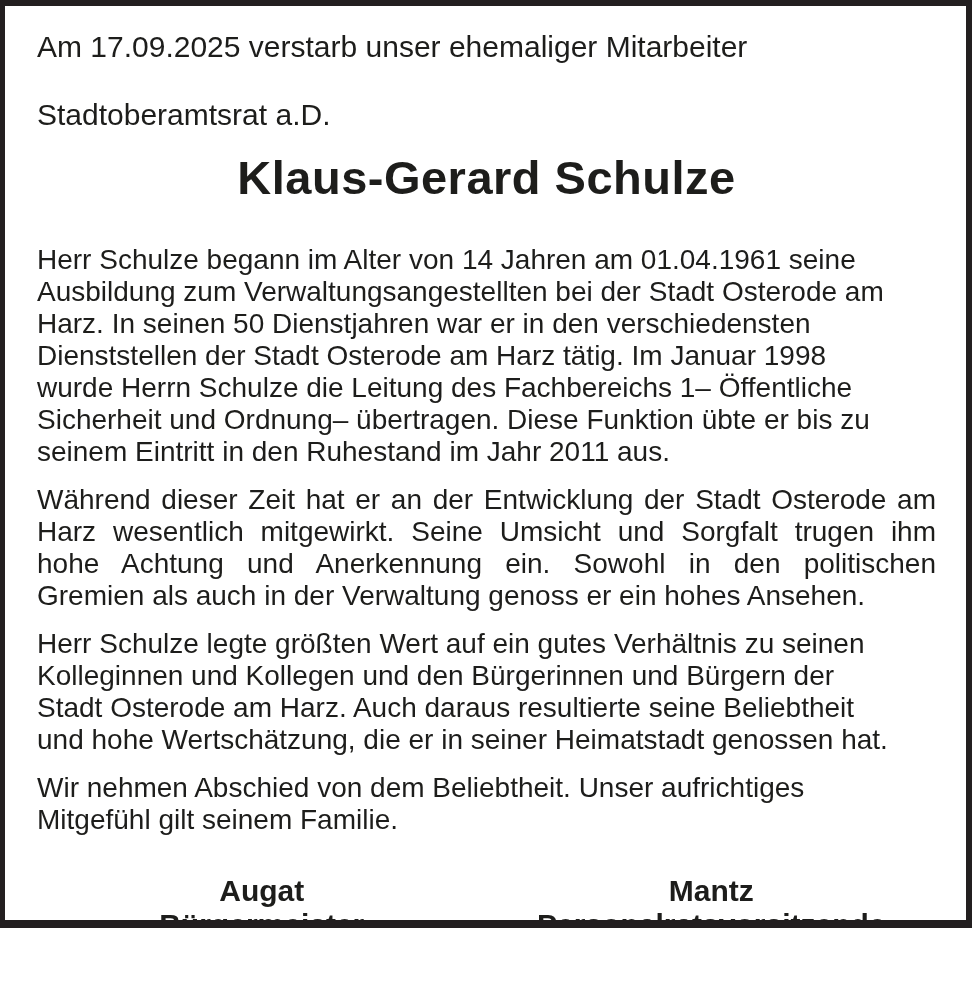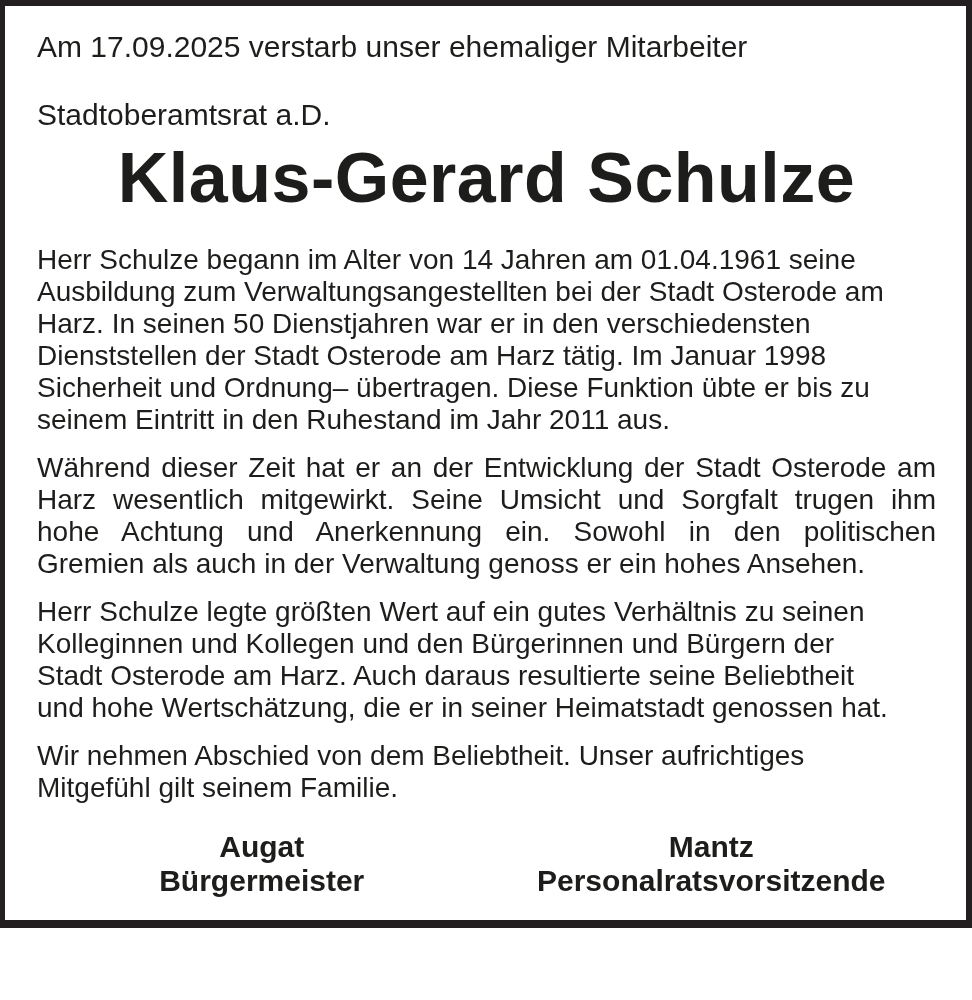--- a/index.html
+++ b/index.html
@@ -28,21 +28,21 @@
     margin-top: 6px;
     text-align: left;
   }
   .tagline {
     font-size: 30px;
     line-height: 38px;
     margin-top: 30px;
     text-align: left;
   }
   .deceased-name {
-    font-size: 70px;
+    font-size: 47px;
     line-height: 84px;
     font-weight: bold;
     text-align: center;
     margin-top: 2px;
     letter-spacing: 0.5px;
   }
   .paragraph-section {
     margin-top: 24px;
   }
   .para {
@@ -52,21 +52,21 @@
   }
   .para .line {
     min-height: 32px;
   }
   .para .jline {
     text-align: justify;
     text-align-last: justify;
   }
   .signatures {
     display: flex;
-    margin-top: 26px;
+    margin-top: 38px;
   }
   .signature {
     flex: 1 1 50%;
     text-align: center;
     font-weight: bold;
     font-size: 30px;
     line-height: 34px;
   }
 </style>
 </head>
@@ -80,20 +80,21 @@
     <div class="tagline">Stadtoberamtsrat a.D.</div>
 
     <div class="deceased-name">Klaus-Gerard Schulze</div>
 
     <div class="paragraph-section">
         <div class="para">
           <div class="line">Herr Schulze begann im Alter von 14 Jahren am 01.04.1961 seine</div>
           <div class="line">Ausbildung zum Verwaltungsangestellten bei der Stadt Osterode am</div>
           <div class="line">Harz. In seinen 50 Dienstjahren war er in den verschiedensten</div>
           <div class="line">Dienststellen der Stadt Osterode am Harz tätig. Im Januar 1998</div>
+          <div class="line">wurde Herrn Schulze die Leitung des Fachbereichs 1– Öffentliche</div>
           <div class="line">Sicherheit und Ordnung– übertragen. Diese Funktion übte er bis zu</div>
           <div class="line">seinem Eintritt in den Ruhestand im Jahr 2011 aus.</div>
         </div>
         <div class="para">
           <div class="line jline">Während dieser Zeit hat er an der Entwicklung der Stadt Osterode am</div>
           <div class="line jline">Harz wesentlich mitgewirkt. Seine Umsicht und Sorgfalt trugen ihm</div>
           <div class="line jline">hohe Achtung und Anerkennung ein. Sowohl in den politischen</div>
           <div class="line">Gremien als auch in der Verwaltung genoss er ein hohes Ansehen.</div>
         </div>
         <div class="para">

